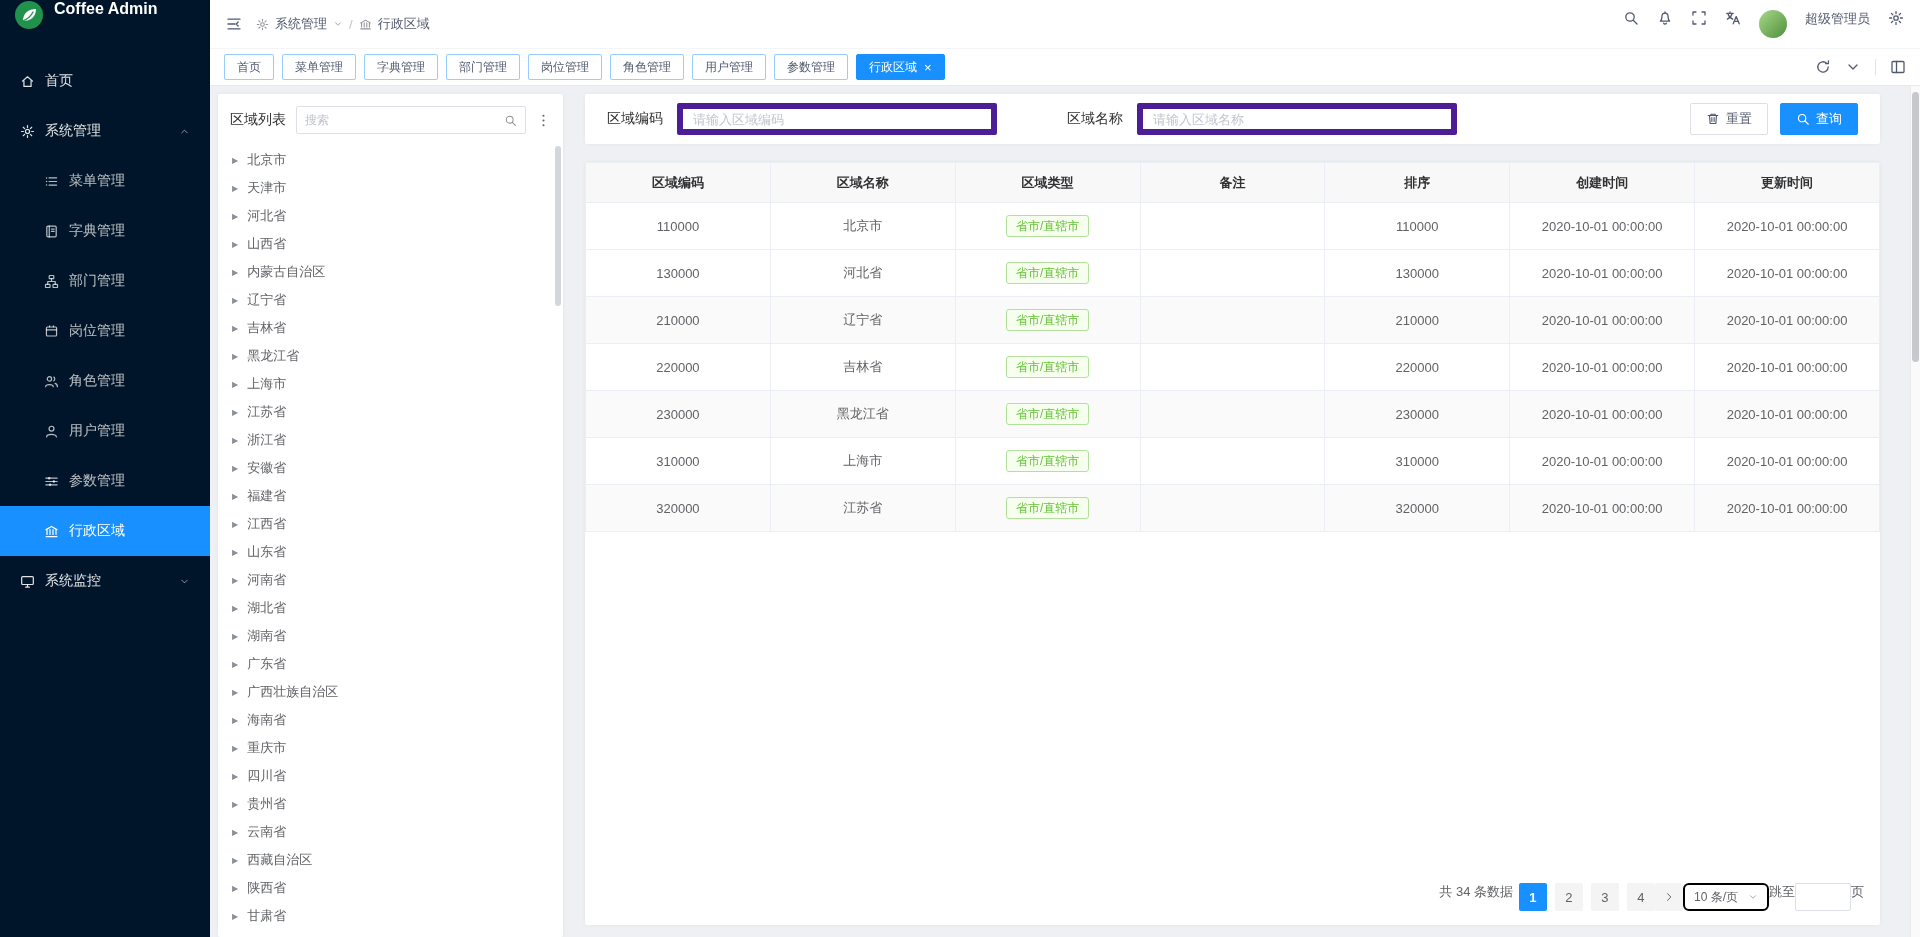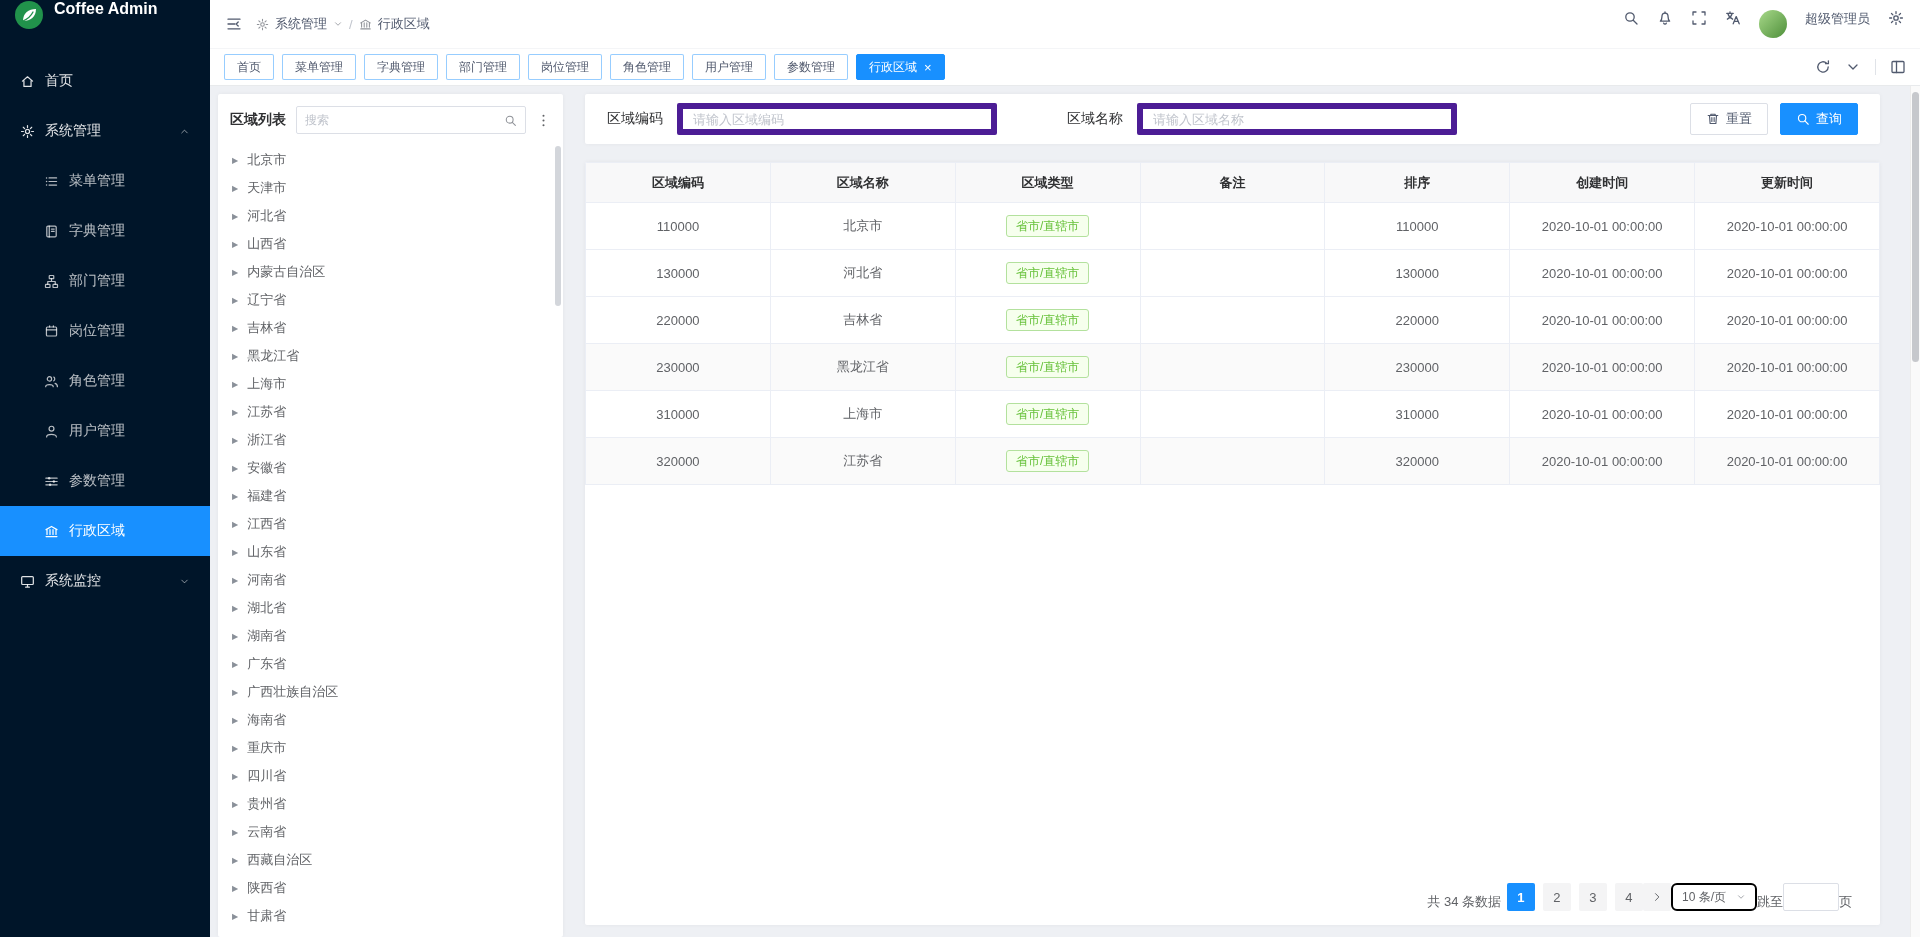--- a/index.html
+++ b/index.html
@@ -36,21 +36,21 @@
   .tab.active{background:#1890ff;border-color:#1890ff;color:#fff}
   .tab-close{font-size:13px;line-height:1;display:inline-flex}
   .tabbar-right{display:flex;align-items:center;gap:14px}
   .vdiv{width:1px;height:16px;background:#e0e3e8}
 
   
   .content{flex:1;min-height:0;display:flex;padding:8px 40px 0 8px;position:relative}
 
   .tree-panel{width:345px;min-width:345px;background:#fff;margin-right:22px;border-radius:2px;display:flex;flex-direction:column;overflow:hidden;position:relative;box-shadow:0 0 4px rgba(0,0,0,.05)}
   .tree-head{display:flex;align-items:center;gap:10px;padding:12px 12px 10px}
-  .tree-title{font-size:14px;font-weight:700;color:#303133;white-space:nowrap}
+  .tree-title{font-size:14px;font-weight:400;color:#303133;white-space:nowrap}
   .tree-search{flex:1;height:28px;border:1px solid #dcdfe6;border-radius:2px;display:flex;align-items:center;padding:0 8px;gap:6px;min-width:0}
   .tree-search input{flex:1;border:none;outline:none;font-size:12px;color:#606266;min-width:0;background:transparent}
   .tree-search input::placeholder{color:#c0c4cc}
   .ts-icon{font-size:13px;color:#909399;display:inline-flex;cursor:pointer}
   .tree-more{display:inline-flex;font-size:15px;color:#606266;cursor:pointer}
   .tree-list{flex:1;overflow:hidden;padding:2px 0}
   .tree-item{height:28px;display:flex;align-items:center;gap:9px;padding:0 14px;font-size:13px;color:#606266;cursor:pointer;white-space:nowrap}
   .tree-caret{font-size:8px;color:#8a9099;display:inline-flex}
   .tree-scrollbar{position:absolute;top:52px;right:2px;width:6px;height:160px;background:#d3d6db;border-radius:3px}
 
@@ -71,21 +71,21 @@
   .table-head{height:52px;min-height:52px;display:flex;align-items:center;padding:0 26px}
   .table-title{font-size:14px;font-weight:700;color:#303133}
   .table-tools{margin-left:auto;display:flex;gap:18px}
   .table-tools .tb-icon{font-size:15px;color:#606266}
   table{width:100%;border-collapse:collapse;table-layout:fixed}
   th{background:#f8f8f9;font-size:13px;font-weight:700;color:#303133;height:40px;border:1px solid #ebeef5;text-align:center}
   td{height:47px;font-size:13px;color:#606266;text-align:center;border:1px solid #ebeef5;background:#fff;overflow:hidden;white-space:nowrap}
   tr.striped td{background:#fafafa}
   .badge{display:inline-block;padding:3px 9px;font-size:12px;color:#67c23a;background:#f6ffed;border:1px solid #b3e19d;border-radius:3px;line-height:1.2}
 
-  .pagination{margin-top:auto;display:flex;align-items:flex-end;justify-content:flex-end;gap:0;padding:14px 28px;font-size:13px;color:#606266}
+  .pagination{margin-top:auto;display:flex;align-items:flex-start;justify-content:flex-end;gap:0;padding:14px 16px;font-size:13px;color:#606266}
   .pg-total{margin-right:6px;white-space:nowrap}
   .pages{display:flex;gap:8px}
   .page-btn{min-width:28px;height:28px;border:none;background:#f4f4f5;color:#606266;border-radius:2px;font-size:13px;cursor:pointer;display:inline-flex;align-items:center;justify-content:center;font-family:inherit}
   .page-btn.active{background:#1890ff;color:#fff;font-weight:700}
   .page-btn .tb-icon{font-size:12px;color:inherit}
   .page-size{height:28px;border:2px solid #000000;border-radius:6px;display:inline-flex;align-items:center;gap:10px;padding:0 9px;font-size:12px;color:#606266;cursor:pointer;white-space:nowrap}
   .page-size .tb-icon{font-size:10px;color:#909399}
   .jump-input{width:56px;height:28px;border:1px solid #dcdfe6;border-radius:2px;outline:none;padding:0 6px;font-size:13px;color:#606266}
 
   .win-scrollbar{position:absolute;top:86px;right:0;bottom:0;width:10px;background:#fafafa;border-left:1px solid #ececec}
@@ -549,20 +549,29 @@
     <td>110000</td>
     <td>2020-10-01 00:00:00</td>
     <td>2020-10-01 00:00:00</td>
   </tr>
                 <tr class="table-row">
     <td>130000</td>
     <td>河北省</td>
     <td><span class="badge">省市/直辖市</span></td>
     <td></td>
     <td>130000</td>
+    <td>2020-10-01 00:00:00</td>
+    <td>2020-10-01 00:00:00</td>
+  </tr>
+                <tr class="table-row striped">
+    <td>210000</td>
+    <td>辽宁省</td>
+    <td><span class="badge">省市/直辖市</span></td>
+    <td></td>
+    <td>210000</td>
     <td>2020-10-01 00:00:00</td>
     <td>2020-10-01 00:00:00</td>
   </tr>
                 <tr class="table-row">
     <td>220000</td>
     <td>吉林省</td>
     <td><span class="badge">省市/直辖市</span></td>
     <td></td>
     <td>220000</td>
     <td>2020-10-01 00:00:00</td>

